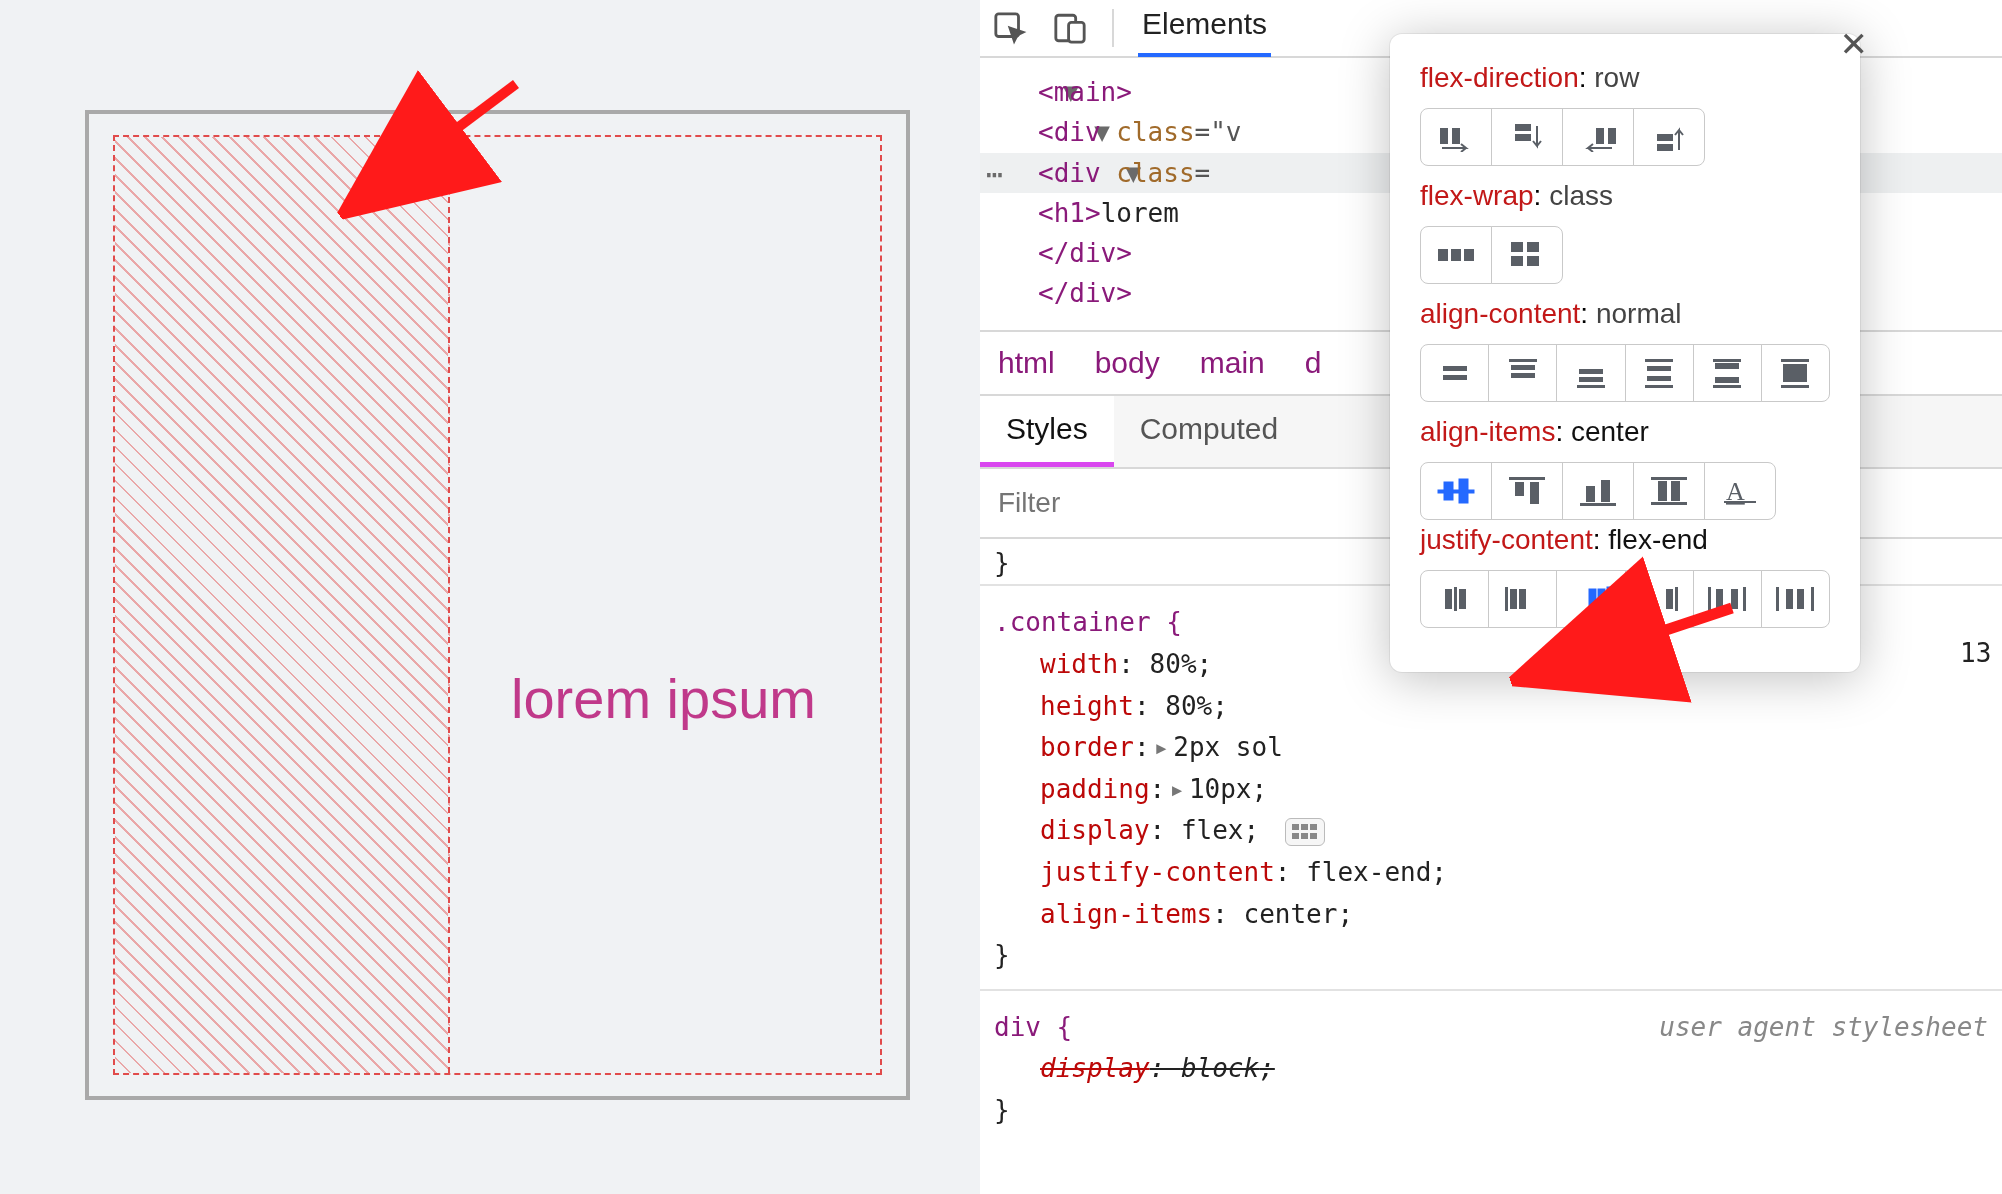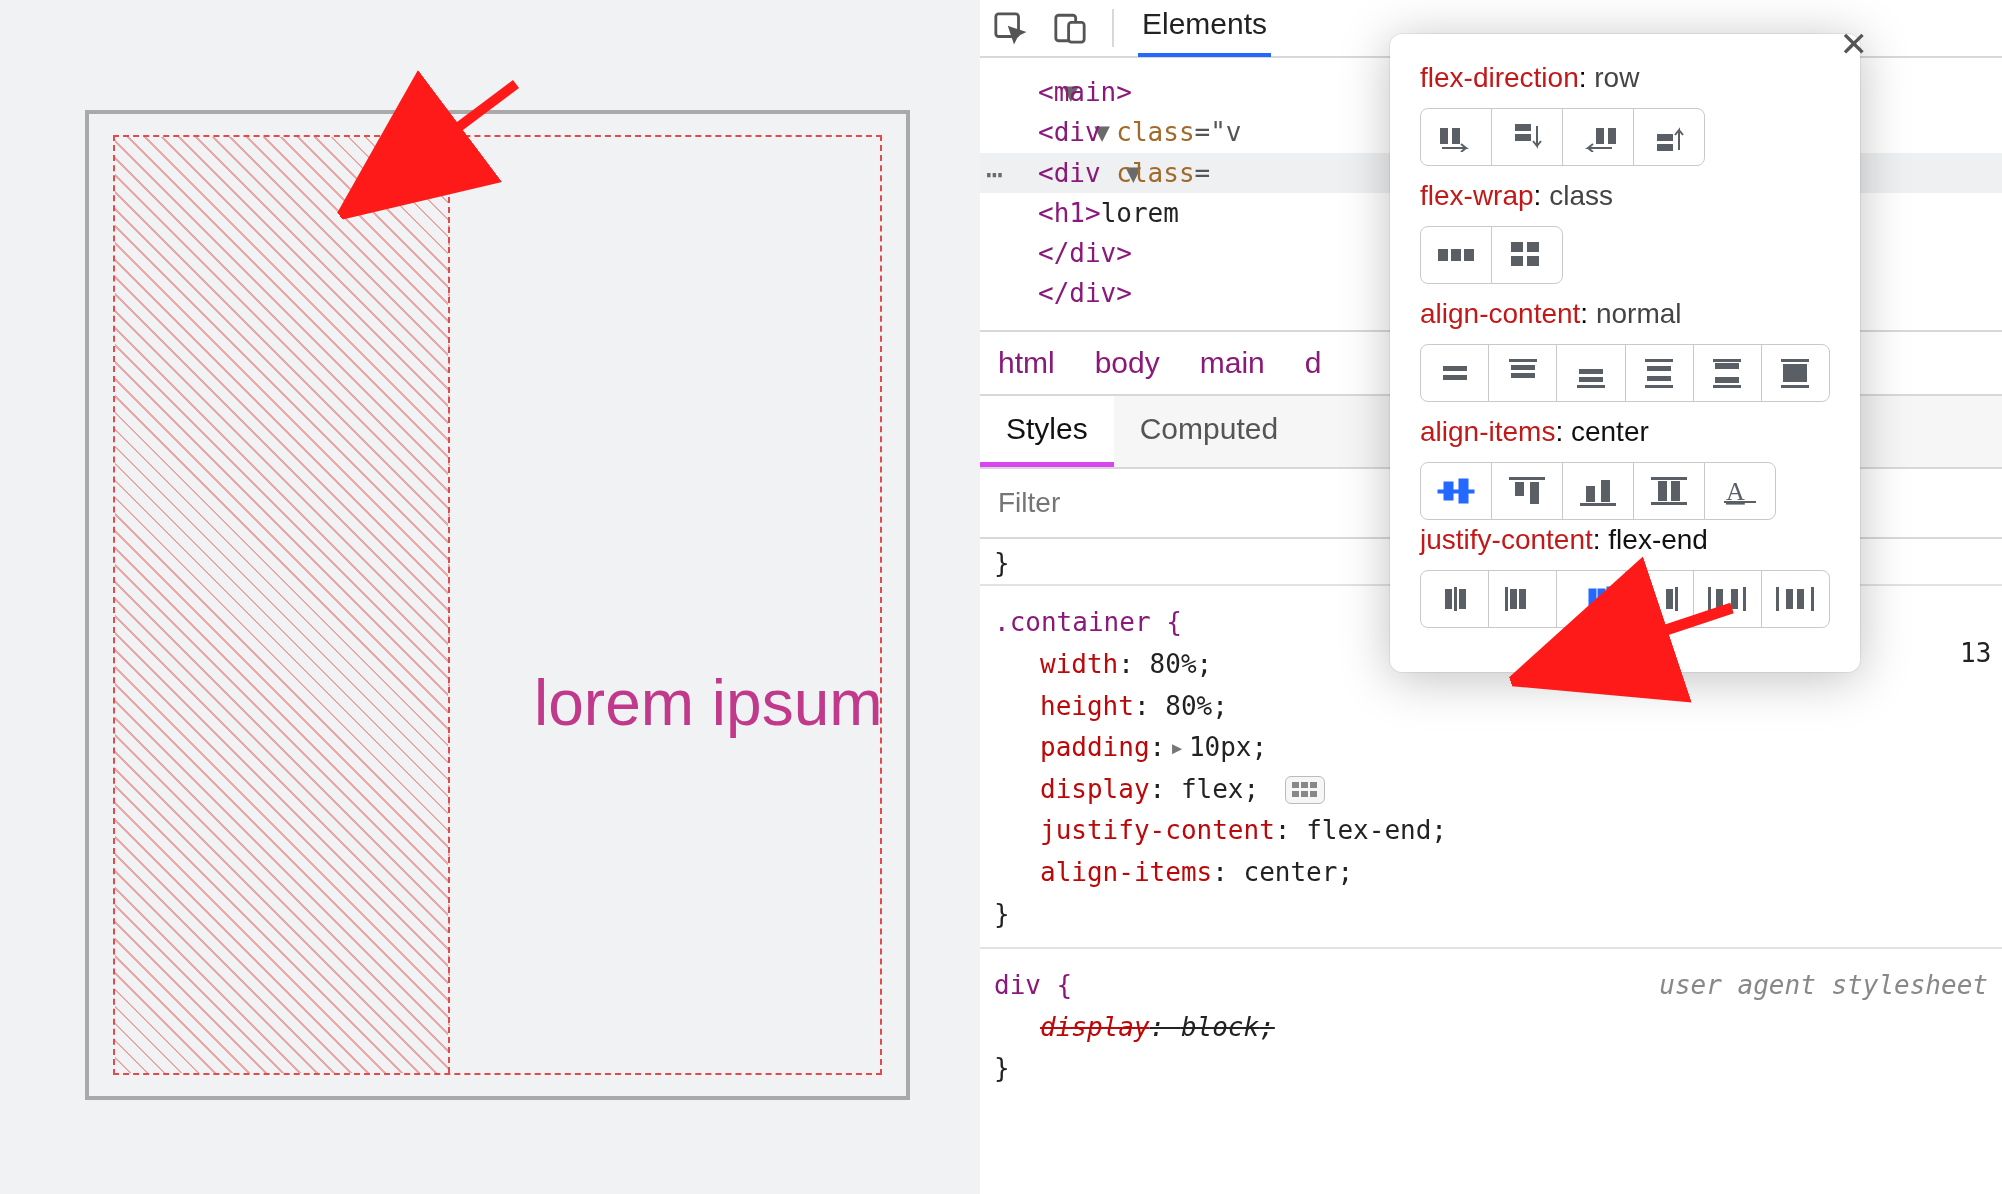--- a/index.html
+++ b/index.html
@@ -53,23 +53,23 @@
     transparent 0px,
     transparent 10px,
     rgba(225,75,75,0.45) 10px,
     rgba(225,75,75,0.45) 12px
   );
   border-right: 2px dashed #e14b4b;
 }
 
 .preview-text {
   position: absolute;
-  left: 445px;
+  left: 422px;
   top: 552px;
-  font-size: 64px;
+  font-size: 56px;
   font-weight: 500;
   color: #c0398a;
   text-align: center;
 }
 
 
 .devtools {
   position: absolute;
   left: 980px;
   top: 0;
@@ -307,20 +307,21 @@
   </div>
 
   <div class="css-panel">
     <div class="css-brace-close">}</div>
 
     <div class="rule-block">
       <div><span class="selector">.container {</span></div>
       <div class="css-decls">
         <div><span class="css-prop">width</span><span class="css-colon">: </span><span class="css-val">80%</span><span class="css-punc">;</span></div>
         <div><span class="css-prop">height</span><span class="css-colon">: </span><span class="css-val">80%</span><span class="css-punc">;</span></div>
+        <div><span class="css-prop">border</span><span class="css-colon">:</span><span class="expand-tri">▸</span><span class="css-val">2px sol</span></div>
         <div><span class="css-prop">padding</span><span class="css-colon">:</span><span class="expand-tri">▸</span><span class="css-val">10px</span><span class="css-punc">;</span></div>
         <div><span class="css-prop">display</span><span class="css-colon">: </span><span class="css-val">flex</span><span class="css-punc">;</span>
           <span class="flex-badge">
             <svg width="28" height="18">
                 <rect x="1" y="1" width="7" height="6" fill="#888"></rect>
                 <rect x="10" y="1" width="7" height="6" fill="#888"></rect>
                 <rect x="19" y="1" width="7" height="6" fill="#888"></rect>
                 <rect x="1" y="10" width="7" height="6" fill="#888"></rect>
                 <rect x="10" y="10" width="7" height="6" fill="#888"></rect>
                 <rect x="19" y="10" width="7" height="6" fill="#888"></rect>

